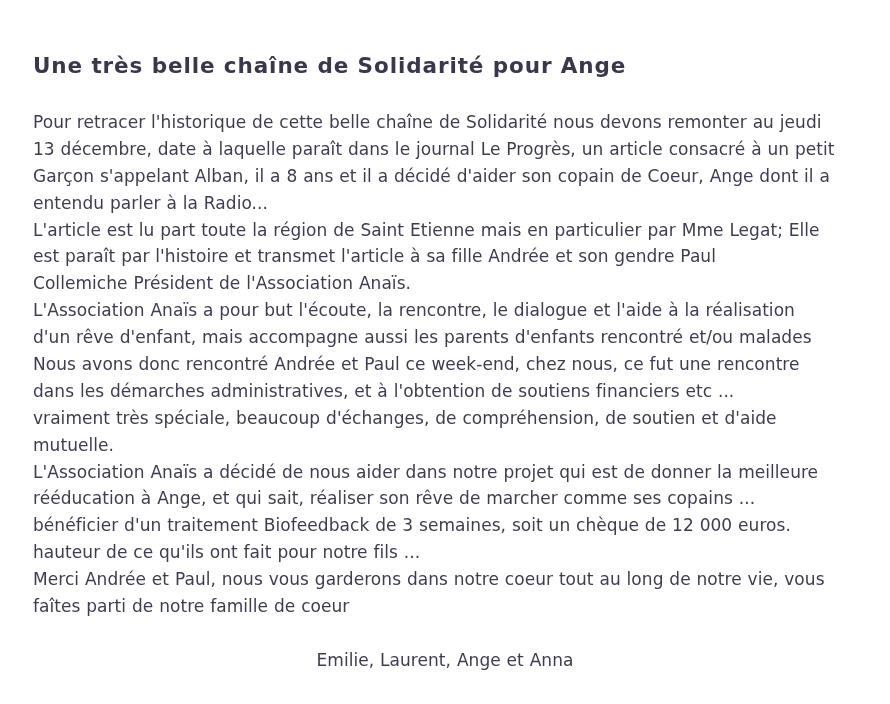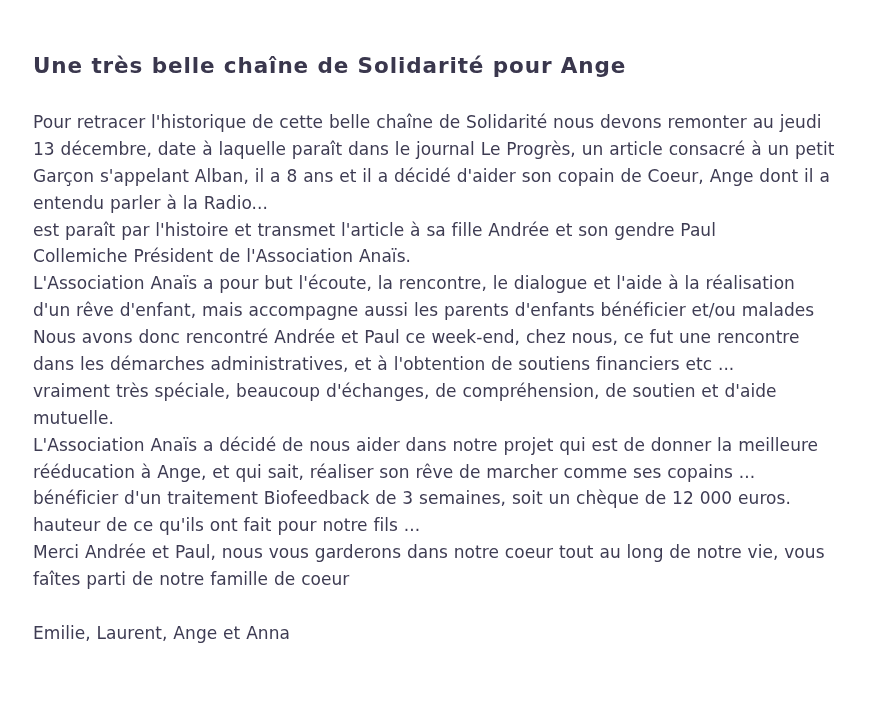--- a/index.html
+++ b/index.html
@@ -60,38 +60,40 @@
   }
 
   .doc-line.blank {
     height: 26.9px;
   }
 
   .doc-signature {
     display: block;
     white-space: nowrap;
     height: 26.9px;
+    text-align: center;
   }
 </style>
 </head>
 <body>
 
 <div class="page">
 
   <h1 class="doc-title">Une très belle chaîne de Solidarité pour Ange</h1>
 
   <div class="doc-body">
     <span class="doc-line">Pour retracer l'historique de cette belle chaîne de Solidarité nous devons remonter au jeudi</span>
     <span class="doc-line">13 décembre, date à laquelle paraît dans le journal Le Progrès, un article consacré à un petit</span>
     <span class="doc-line">Garçon s'appelant Alban, il a 8 ans et il a décidé d'aider son copain de Coeur, Ange dont il a</span>
     <span class="doc-line">entendu parler à la Radio...</span>
+    <span class="doc-line">L'article est lu part toute la région de Saint Etienne mais en particulier par Mme Legat; Elle</span>
     <span class="doc-line">est paraît par l'histoire et transmet l'article à sa fille Andrée et son gendre Paul</span>
     <span class="doc-line">Collemiche Président de l'Association Anaïs.</span>
     <span class="doc-line">L'Association Anaïs a pour but l'écoute, la rencontre, le dialogue et l'aide à la réalisation</span>
-    <span class="doc-line">d'un rêve d'enfant, mais accompagne aussi les parents d'enfants bénéficier et/ou malades</span>
+    <span class="doc-line">d'un rêve d'enfant, mais accompagne aussi les parents d'enfants rencontré et/ou malades</span>
     <span class="doc-line">Nous avons donc rencontré Andrée et Paul ce week-end, chez nous, ce fut une rencontre</span>
     <span class="doc-line">dans les démarches administratives, et à l'obtention de soutiens financiers etc ...</span>
     <span class="doc-line">vraiment très spéciale, beaucoup d'échanges, de compréhension, de soutien et d'aide</span>
     <span class="doc-line">mutuelle.</span>
     <span class="doc-line">L'Association Anaïs a décidé de nous aider dans notre projet qui est de donner la meilleure</span>
     <span class="doc-line">rééducation à Ange,  et qui sait, réaliser son rêve de marcher comme ses copains ...</span>
     <span class="doc-line">bénéficier d'un traitement Biofeedback de 3 semaines, soit un chèque de 12 000 euros.</span>
     <span class="doc-line">hauteur de ce qu'ils ont fait pour notre fils ...</span>
     <span class="doc-line">Merci Andrée et Paul, nous vous garderons dans notre coeur tout au long de notre vie, vous</span>
     <span class="doc-line">faîtes parti de notre famille de coeur</span>

